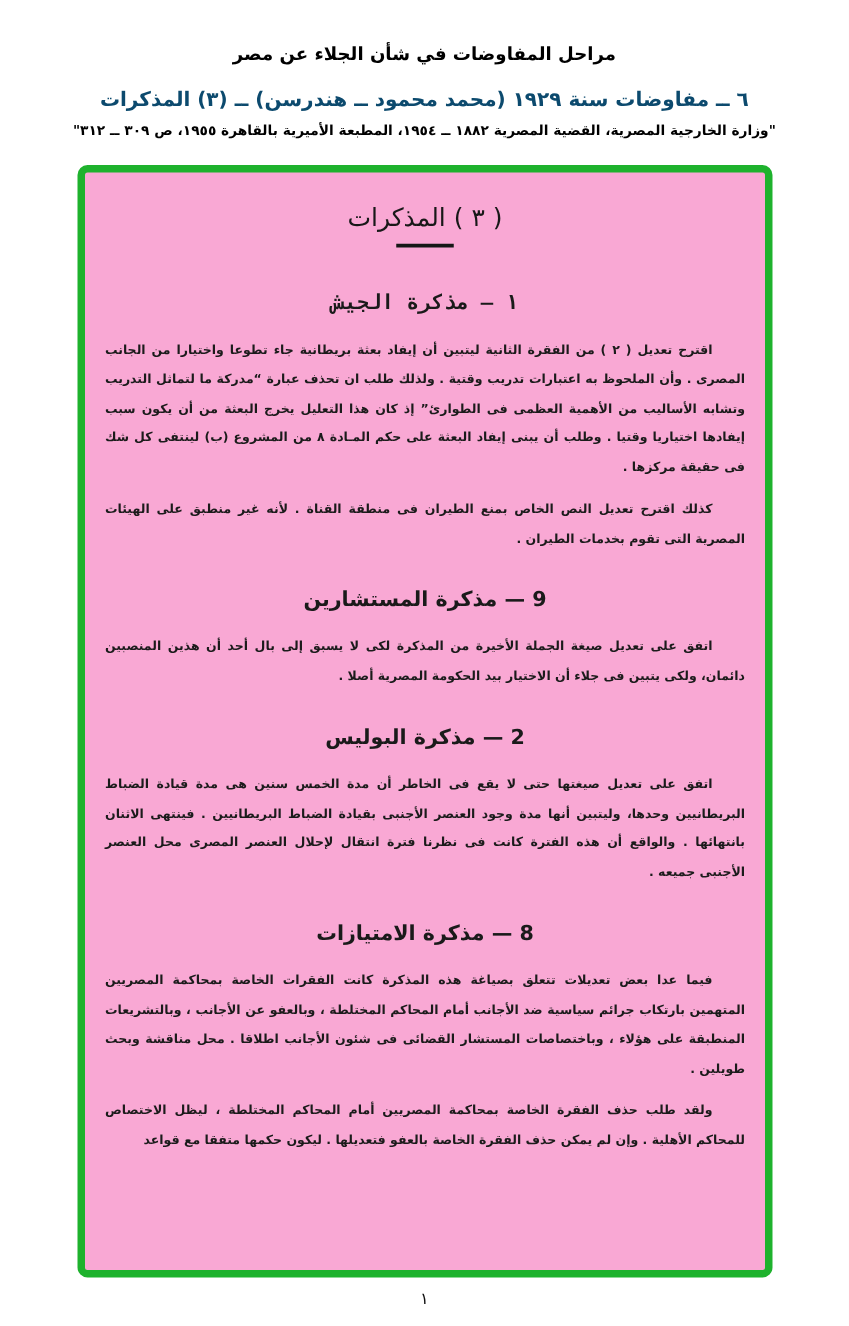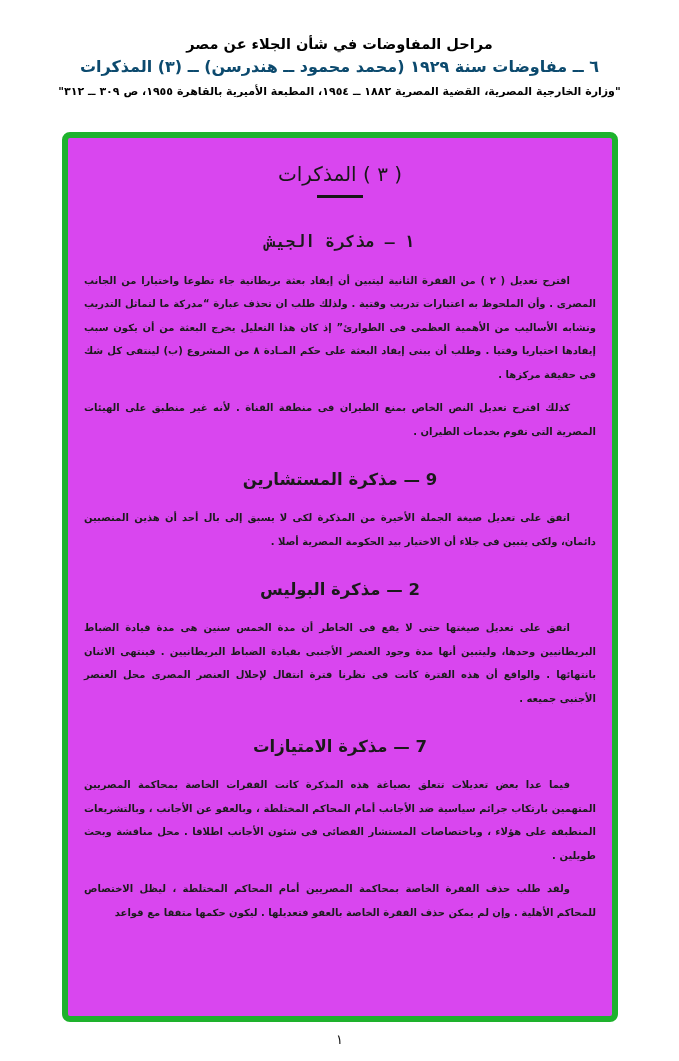--- a/index.html
+++ b/index.html
@@ -9,38 +9,38 @@
     background:#ffffff;
     font-family:"DejaVu Sans", sans-serif;
     color:#111;
     overflow:hidden;
     direction:rtl;
   }
   
   .hdr{ text-align:center; padding-top:36px; }
   .hdr-line1{
     font-size:14.5px; font-weight:bold; color:#000;
-    letter-spacing:0; margin-bottom:5px;
+    letter-spacing:0; margin-bottom:18px;
   }
   .hdr-line2{
     font-size:16px; font-weight:bold; color:#0c4a6e;
     margin-bottom:9px;
   }
   .hdr-line3{
     font-size:11px; font-weight:bold; color:#000;
   }
   
   .greenbox{
     position:absolute;
     left:62px; top:132px;
     width:556px; height:890px;
     box-sizing:border-box;
     border:6px solid #1eb22d;
     border-radius:8px;
-    background:#d946ef;
+    background:#f9a8d4;
     padding:14px 16px 10px 16px;
     overflow:hidden;
   }
   .doc-title{
     text-align:center;
     font-size:20px;
     color:#181818;
     margin-top:10px;
   }
   .title-rule{
@@ -101,21 +101,21 @@
       <div class="sec-heading">9 — مذكرة المستشارين</div>
       <p class="para">اتفق على تعديل صيغة الجملة الأخيرة من المذكرة لكى لا يسبق إلى بال أحد أن هذين المنصبين دائمان، ولكى يتبين فى جلاء أن الاختيار بيد الحكومة المصرية أصلا .</p>
     </section>
 
     <section>
       <div class="sec-heading">2 — مذكرة البوليس</div>
       <p class="para">اتفق على تعديل صيغتها حتى لا يقع فى الخاطر أن مدة الخمس سنين هى مدة قيادة الضباط البريطانيين وحدها، وليتبين أنها مدة وجود العنصر الأجنبى بقيادة الضباط البريطانيين . فينتهى الاثنان بانتهائها . والواقع أن هذه الفترة كانت فى نظرنا فترة انتقال لإحلال العنصر المصرى محل العنصر الأجنبى جميعه .</p>
     </section>
 
     <section>
-      <div class="sec-heading">7 — مذكرة الامتيازات</div>
+      <div class="sec-heading">8 — مذكرة الامتيازات</div>
       <p class="para">فيما عدا بعض تعديلات تتعلق بصياغة هذه المذكرة كانت الفقرات الخاصة بمحاكمة المصريين المتهمين بارتكاب جرائم سياسية ضد الأجانب أمام المحاكم المختلطة ، وبالعفو عن الأجانب ، وبالتشريعات المنطبقة على هؤلاء ، وباختصاصات المستشار القضائى فى شئون الأجانب اطلاقا . محل مناقشة وبحث طويلين .</p>
       <p class="para">ولقد طلب حذف الفقرة الخاصة بمحاكمة المصريين أمام المحاكم المختلطة ، ليظل الاختصاص للمحاكم الأهلية . وإن لم يمكن حذف الفقرة الخاصة بالعفو فتعديلها . ليكون حكمها متفقا مع قواعد</p>
     </section>
 
   </div>
 
   <div class="page-number">١</div>
 
 </div>
 

